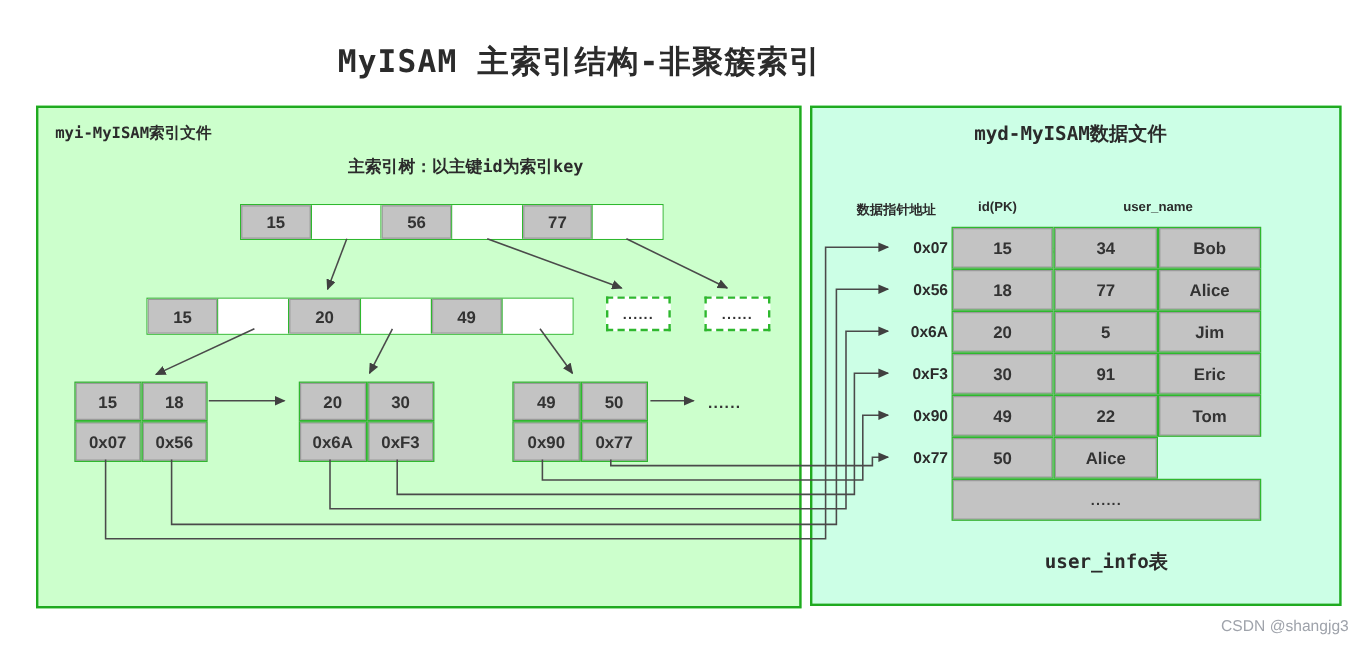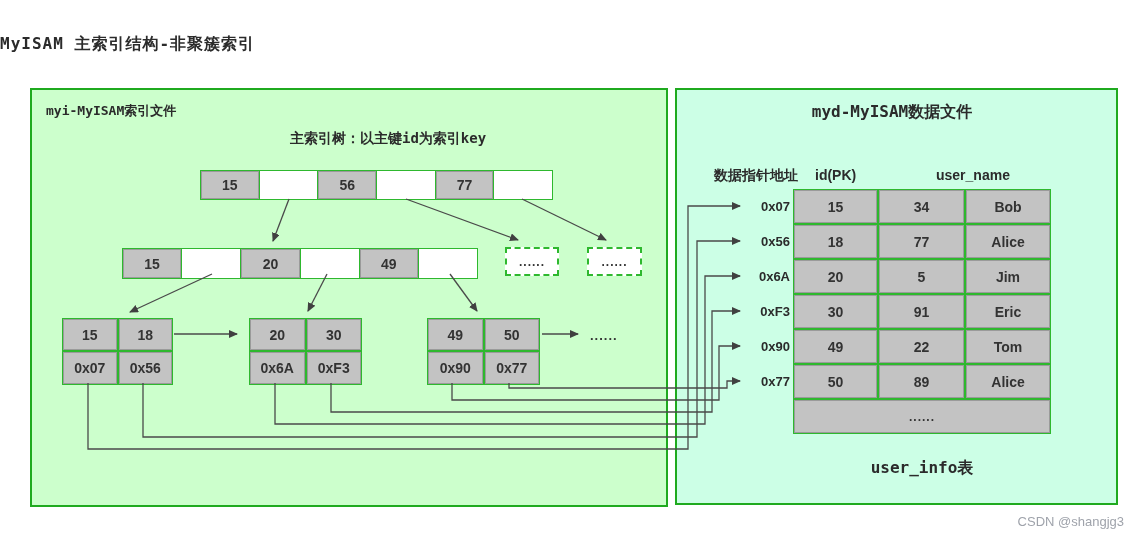--- a/index.html
+++ b/index.html
@@ -5,23 +5,23 @@
   html,body{margin:0;padding:0;background:#ffffff;}
   #stage{
     position:relative;width:1132px;height:540px;background:#ffffff;overflow:hidden;
     font-family:"Liberation Sans","DejaVu Sans",sans-serif;color:#333;
   }
   .mono{font-family:"DejaVu Sans Mono","Liberation Mono",monospace;}
   .abs{position:absolute;}
 
   
   #page-title{
-    left:0;top:34px;width:966px;text-align:left;
+    left:0;top:34px;width:966px;text-align:center;
     font-family:"DejaVu Sans Mono","Liberation Mono",monospace;
-    font-weight:bold;font-size:16px;letter-spacing:1px;color:#2b2b2b;
+    font-weight:bold;font-size:26px;letter-spacing:1px;color:#2b2b2b;
   }
 
   
   .panel{border:2px solid #1faa1f;box-sizing:border-box;}
   #index-panel{left:30px;top:88px;width:638px;height:419px;background:#ccffcc;}
   #data-panel{left:675px;top:88px;width:443px;height:417px;background:#ccffe6;}
 
   #index-panel-title{left:14px;top:12px;font-weight:bold;font-size:13px;color:#2b2b2b;}
   #index-subtitle{left:258px;top:40px;font-weight:bold;font-size:14px;color:#2b2b2b;}
   #data-panel-title{left:0;top:12px;width:430px;text-align:center;font-weight:bold;font-size:16px;color:#2b2b2b;}
@@ -64,21 +64,21 @@
     box-sizing:border-box;display:flex;align-items:center;justify-content:center;
     font-weight:bold;font-size:14px;color:#333;
   }
   #user-table .ellipsis-row{grid-column:1 / span 3;letter-spacing:1px;font-size:12px;}
 
   .addr-label{
     left:744px;width:46px;height:35px;line-height:35px;text-align:right;
     font-weight:bold;font-size:13px;color:#2b2b2b;
   }
 
-  .col-header{top:167px;font-weight:bold;font-size:14px;color:#2b2b2b;}
+  .col-header{top:167px;font-weight:bold;font-size:11px;color:#2b2b2b;}
 
   #table-caption{left:793px;top:458px;width:258px;text-align:center;
     font-family:"DejaVu Sans Mono","Liberation Mono",monospace;
     font-weight:bold;font-size:16px;color:#2b2b2b;}
 
   #watermark{right:8px;top:514px;font-size:13px;color:#9fa3ab;}
 
   #connector-svg{left:0;top:0;pointer-events:none;}
 </style>
 </head>
@@ -162,21 +162,20 @@
     <div class="tcell">20</div>
     <div class="tcell">5</div>
     <div class="tcell">Jim</div>
     <div class="tcell">30</div>
     <div class="tcell">91</div>
     <div class="tcell">Eric</div>
     <div class="tcell">49</div>
     <div class="tcell">22</div>
     <div class="tcell">Tom</div>
     <div class="tcell">50</div>
-    <div class="tcell">89</div>
     <div class="tcell">Alice</div>
     <div class="tcell ellipsis-row">......</div>
   </div>
 
   <div id="table-caption" class="abs">user_info表</div>
 
   <div id="watermark" class="abs">CSDN @shangjg3</div>
 
   <svg id="connector-svg" class="abs" width="1132" height="540" viewBox="0 0 1132 540">
     <defs>

